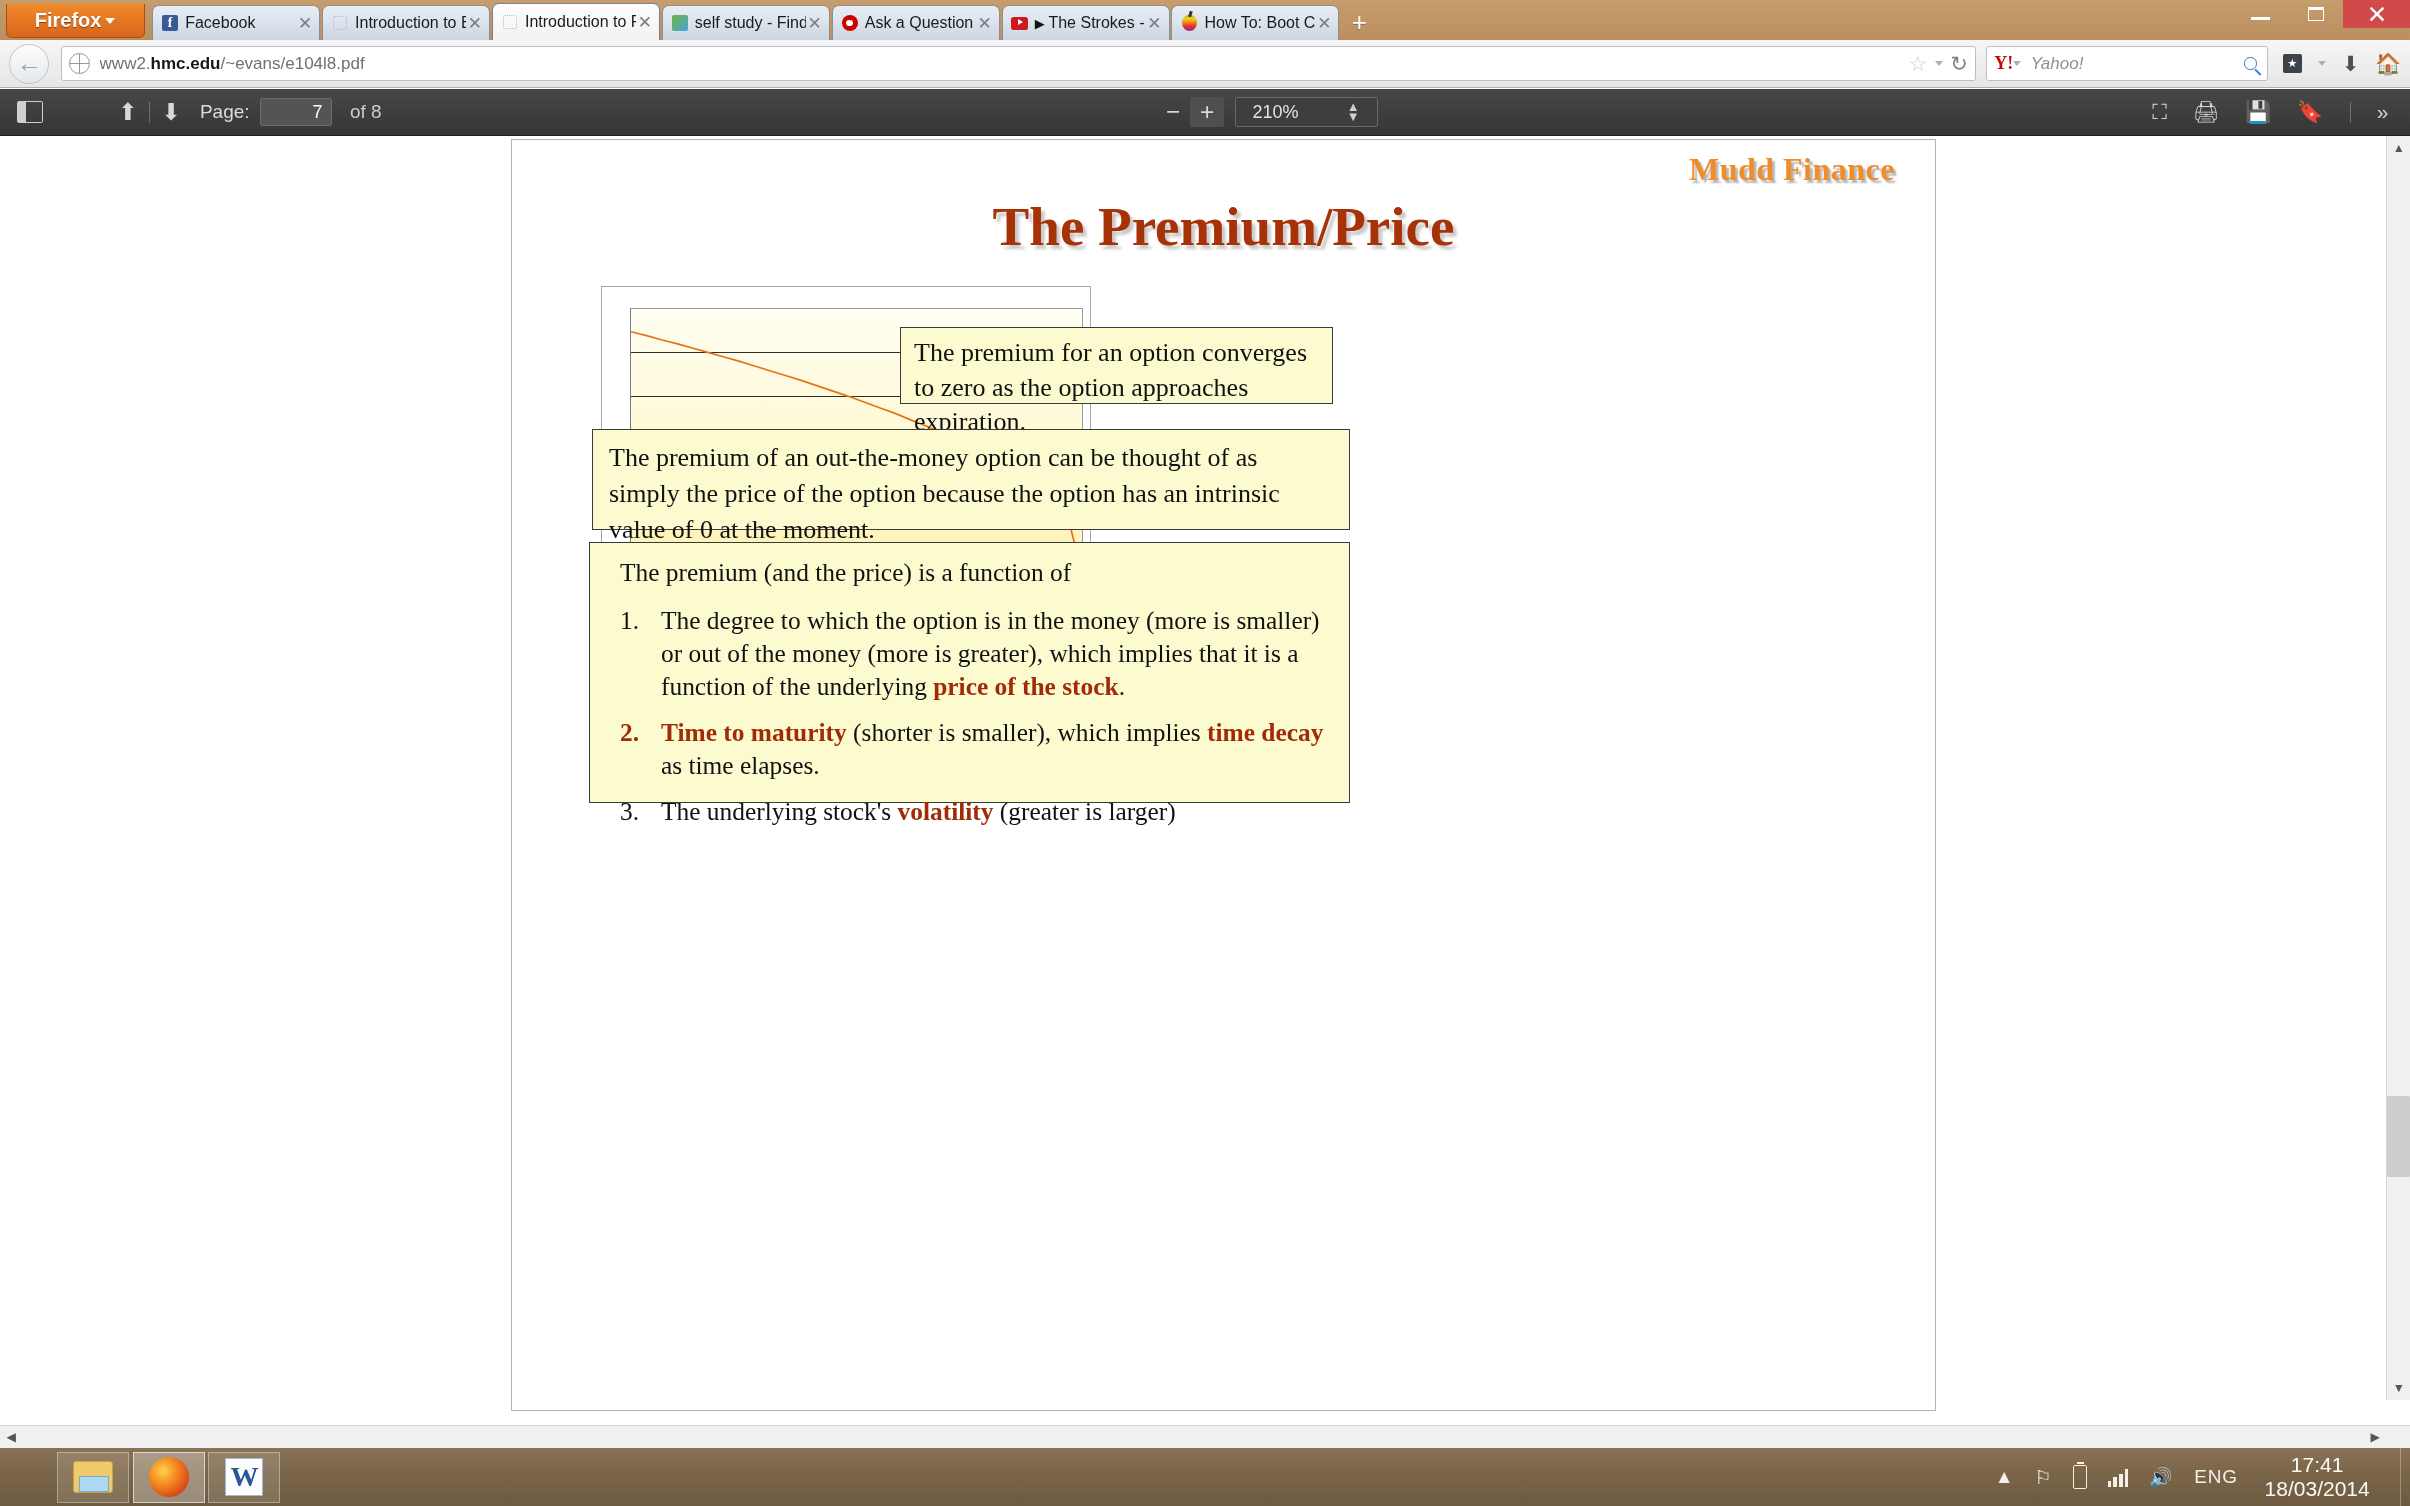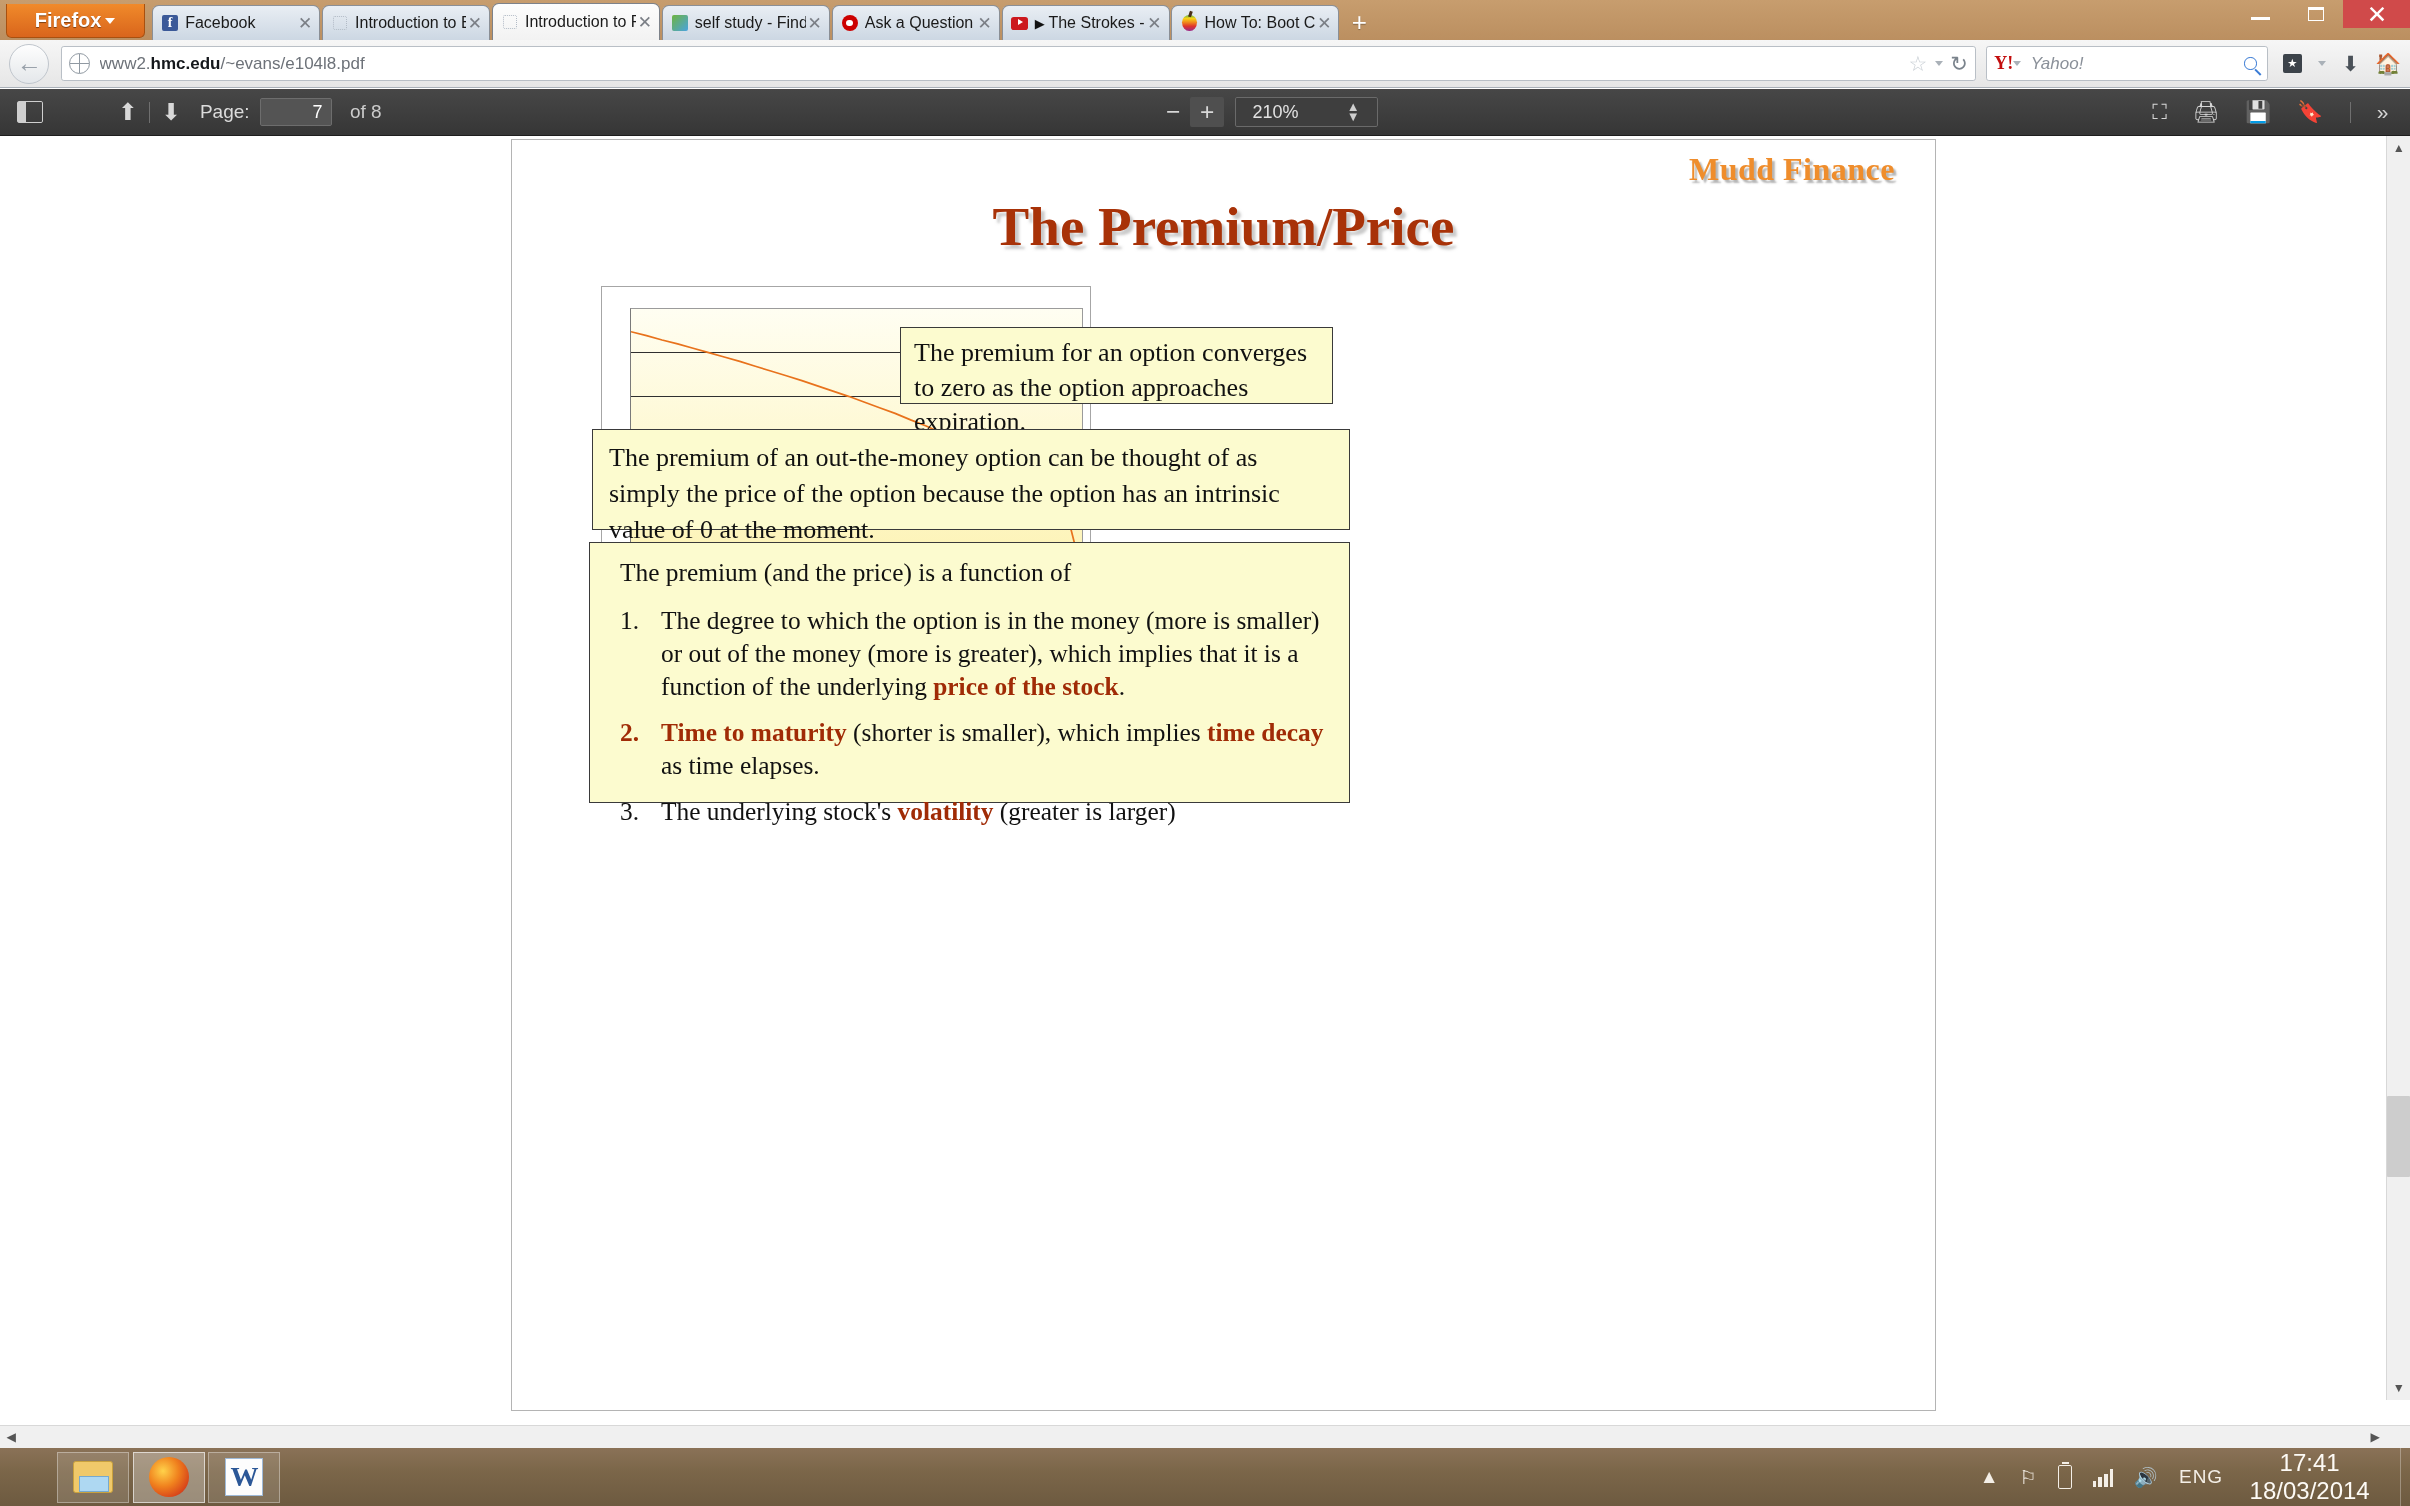--- a/index.html
+++ b/index.html
@@ -364,21 +364,21 @@
     position: relative;
   }
   .batt::before {
     content: ""; position: absolute; left: 3.8px; top: -4.7px;
     width: 6.6px; height: 2.8px; background: #f4efe7;
   }
   .signal { display: flex; align-items: flex-end; gap: 1.9px; height: 19px; }
   .signal i { width: 3.8px; background: #f4efe7; display: block; }
   .lang { font-size: 19px; letter-spacing: 0.9px; }
   #clock {
-    text-align: center; line-height: 1.15; font-size: 24px;
+    text-align: center; line-height: 1.15; font-size: 21px;
     color: #fdfaf5; margin-left: 5.6px; cursor: pointer;
   }
   #showdesktop {
     width: 11.3px; height: 58px; margin-left: 13px;
     border-left: 0.9px solid rgba(255,255,255,.3); cursor: pointer;
   }
 </style>
 </head>
 <body>
 

